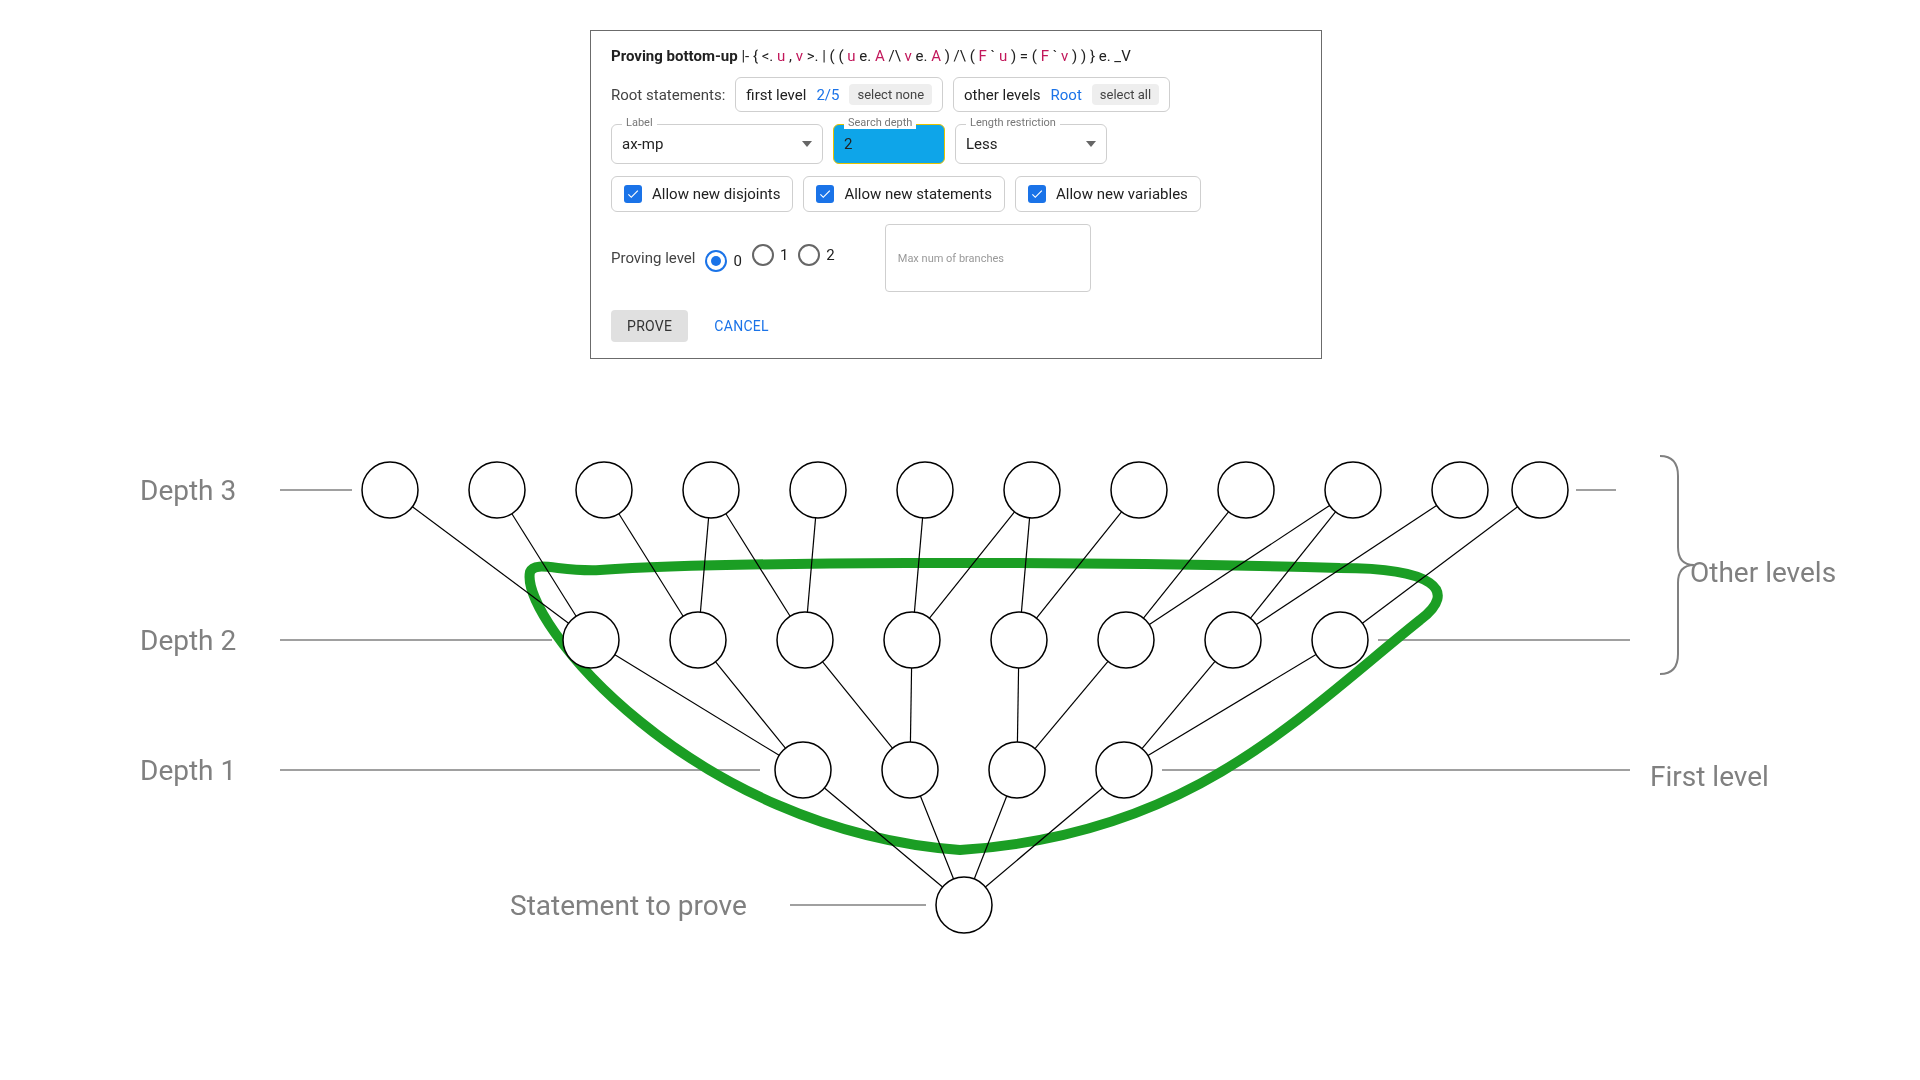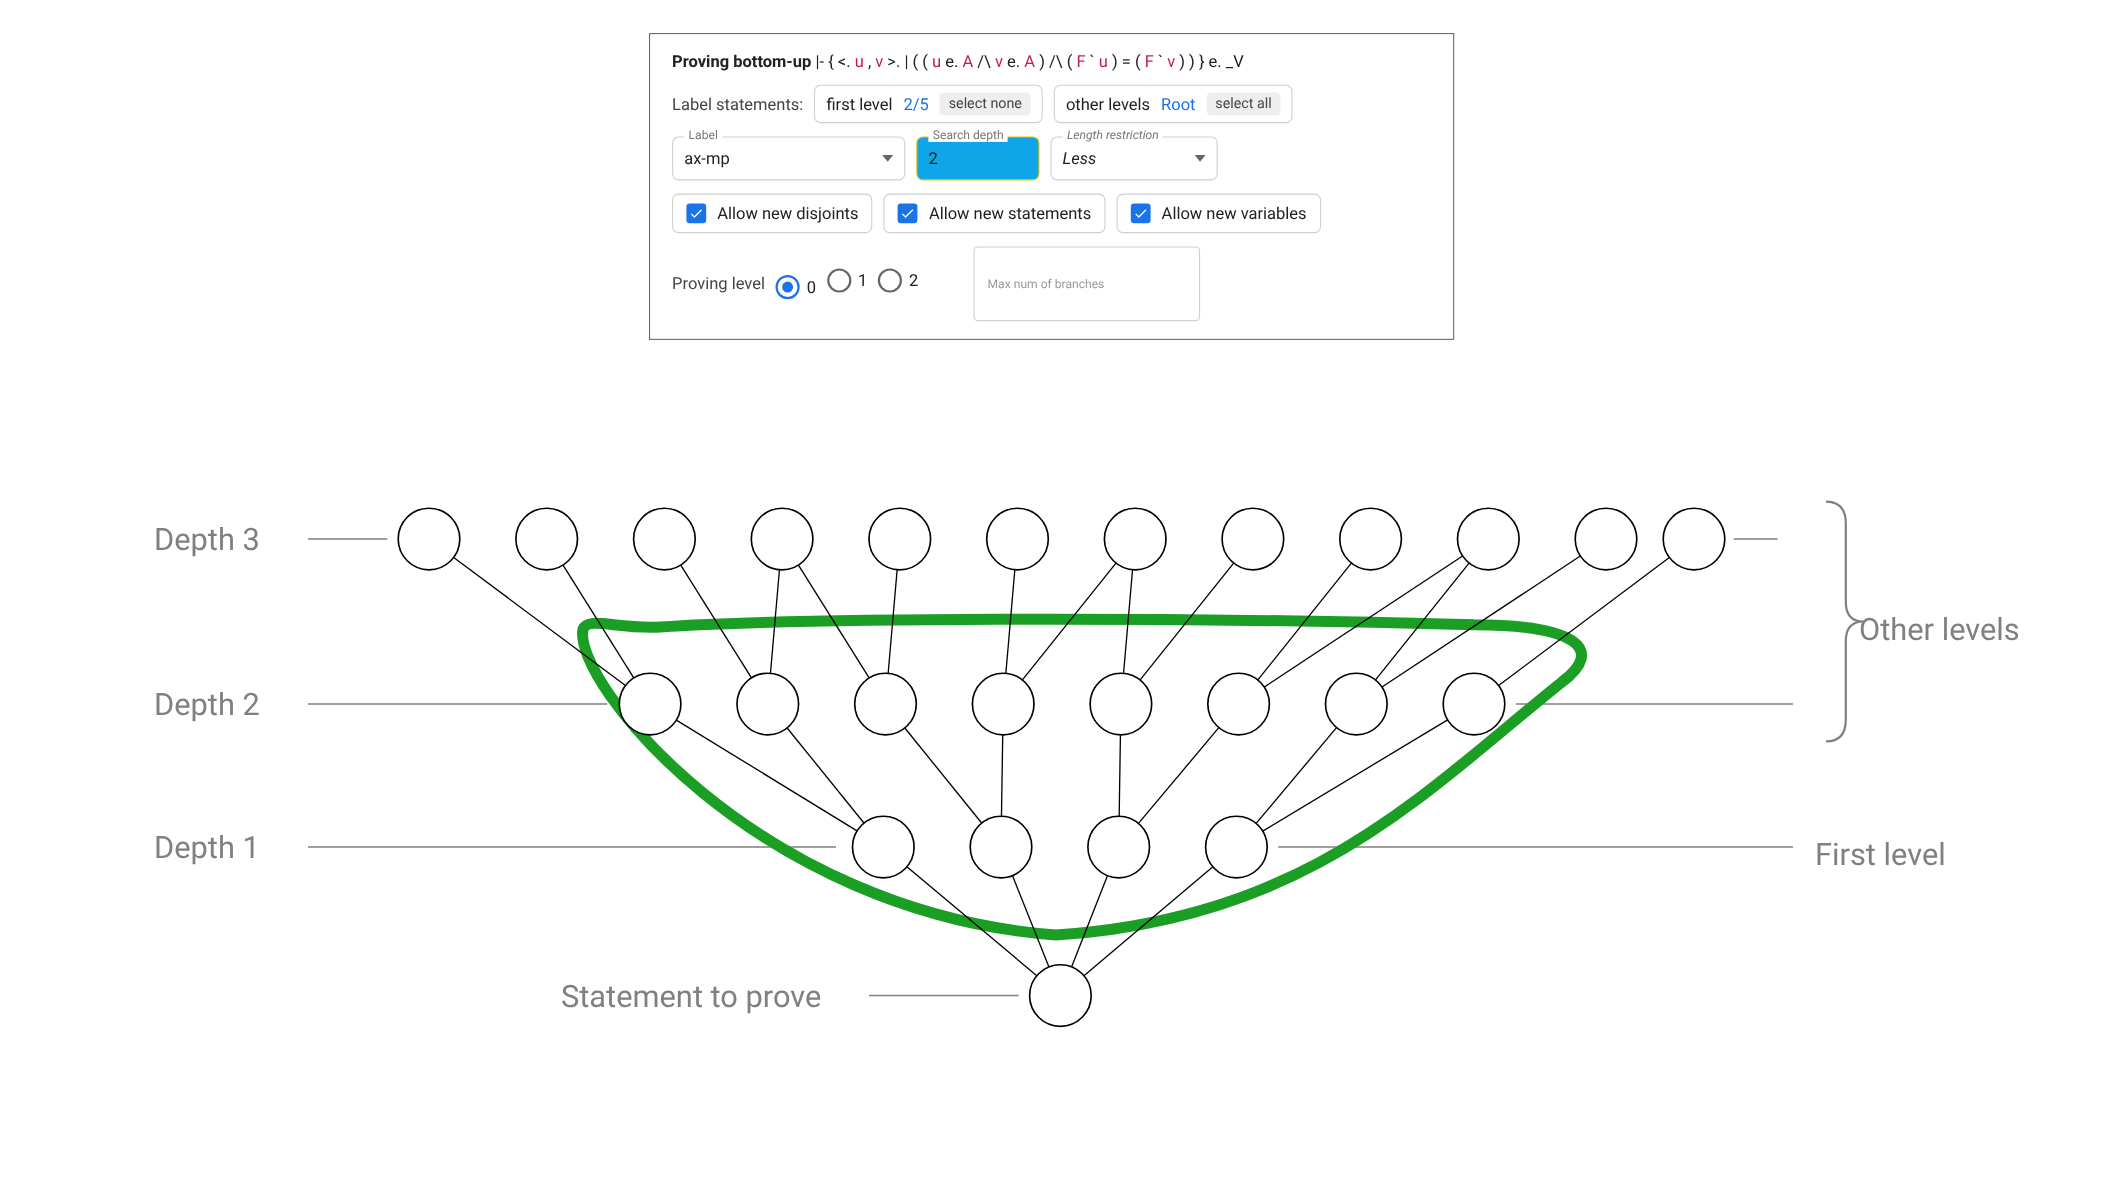--- a/index.html
+++ b/index.html
@@ -83,21 +83,21 @@
     border-right: 5px solid transparent;
     border-top: 6px solid #666;
     margin-left: 8px;
   }
   .outlined.highlight {
     background: #0ea5e9;
     border-color: #e6c200;
   }
   .field-label { width: 190px; gap: 47px; }
   .field-depth { width: 90px; }
-  .field-length { width: 130px; font-style: italic; }
+  .field-length { width: 130px; }
 
   .check-wrap {
     display: inline-flex;
     align-items: center;
     gap: 10px;
     border: 1px solid #cfcfcf;
     border-radius: 6px;
     padding: 8px 12px;
     cursor: pointer;
   }
@@ -163,21 +163,21 @@
 </head>
 <body>
 
 <div class="panel">
   <div class="panel-title">
     <b>Proving bottom-up</b>
     <span class="expr" id="expr"><span> |- { &lt;. </span><span class="mg">u</span><span> , </span><span class="mg">v</span><span> &gt;. | ( ( </span><span class="mg">u</span><span> e. </span><span class="mg">A</span><span> /\ </span><span class="mg">v</span><span> e. </span><span class="mg">A</span><span> ) /\ ( </span><span class="mg">F</span><span> ` </span><span class="mg">u</span><span> ) = ( </span><span class="mg">F</span><span> ` </span><span class="mg">v</span><span> ) ) } e. _V</span></span>
   </div>
 
   <div class="row">
-    <span class="label-text">Label statements:</span>
+    <span class="label-text">Root statements:</span>
 
     <span class="chipbox">
       <span>first level</span>
       <span class="link-blue">2/5</span>
       <span class="mini-btn">select none</span>
     </span>
 
     <span class="chipbox">
       <span>other levels</span>
       <span class="link-blue">Root</span>
@@ -242,20 +242,24 @@
         </span><span class="radio-item">
           <span class="radio-ring"></span>
           <span>2</span>
         </span></span>
     <span style="width:20px"></span>
     <div class="plain-input">
       <span>Max num of branches</span>
     </div>
   </div>
 
+  <div class="row" style="margin-top:18px">
+    <span class="btn btn-contained">PROVE</span>
+    <span class="btn btn-text">CANCEL</span>
+  </div>
 </div>
 
 <svg id="diagram" viewBox="0 0 1920 1080">
     <line x1="280" y1="490" x2="352" y2="490" stroke="#808080" stroke-width="1.5"></line>
     <line x1="280" y1="640" x2="552" y2="640" stroke="#808080" stroke-width="1.5"></line>
     <line x1="280" y1="770" x2="760" y2="770" stroke="#808080" stroke-width="1.5"></line>
     <line x1="790" y1="905" x2="926" y2="905" stroke="#808080" stroke-width="1.5"></line>
     <line x1="1162" y1="770" x2="1630" y2="770" stroke="#808080" stroke-width="1.5"></line>
     <line x1="1378" y1="640" x2="1630" y2="640" stroke="#808080" stroke-width="1.5"></line>
     <line x1="1576" y1="490" x2="1616" y2="490" stroke="#808080" stroke-width="1.5"></line>

